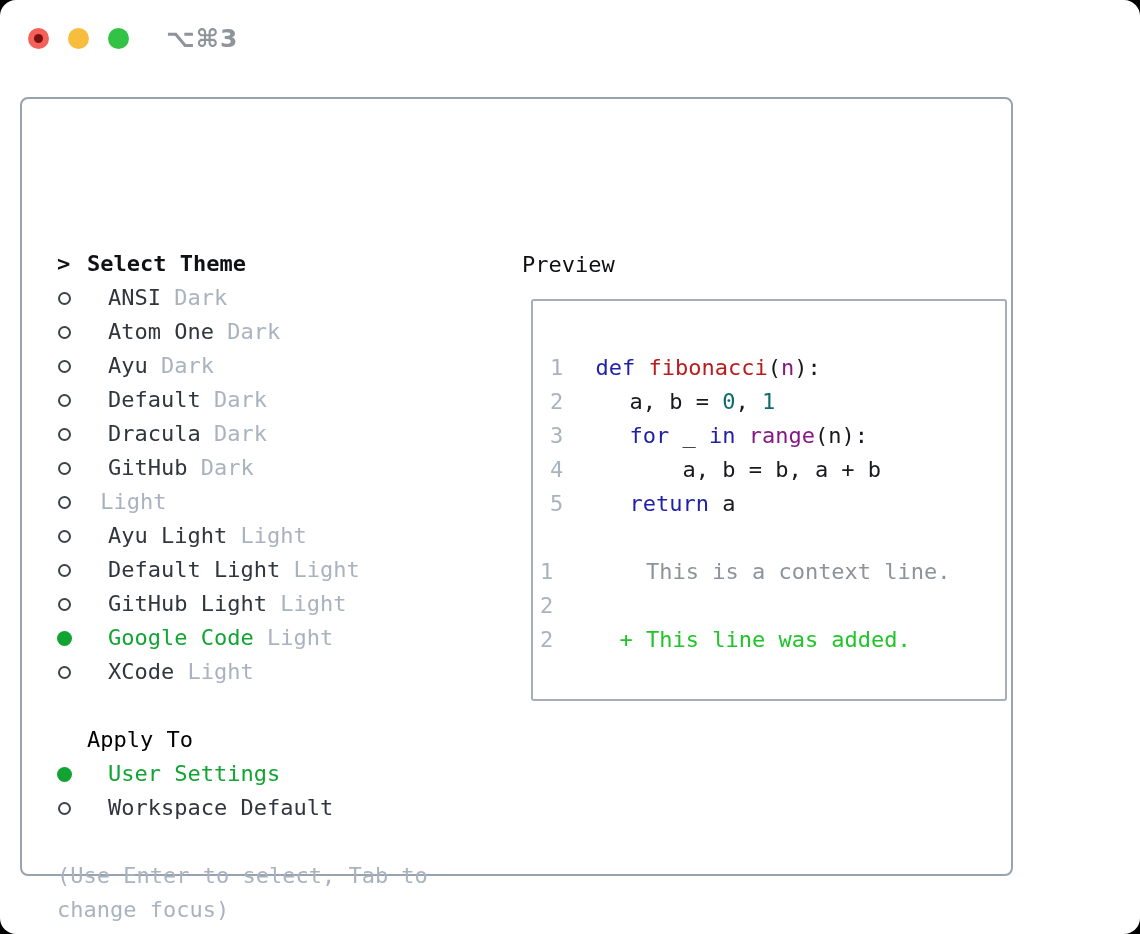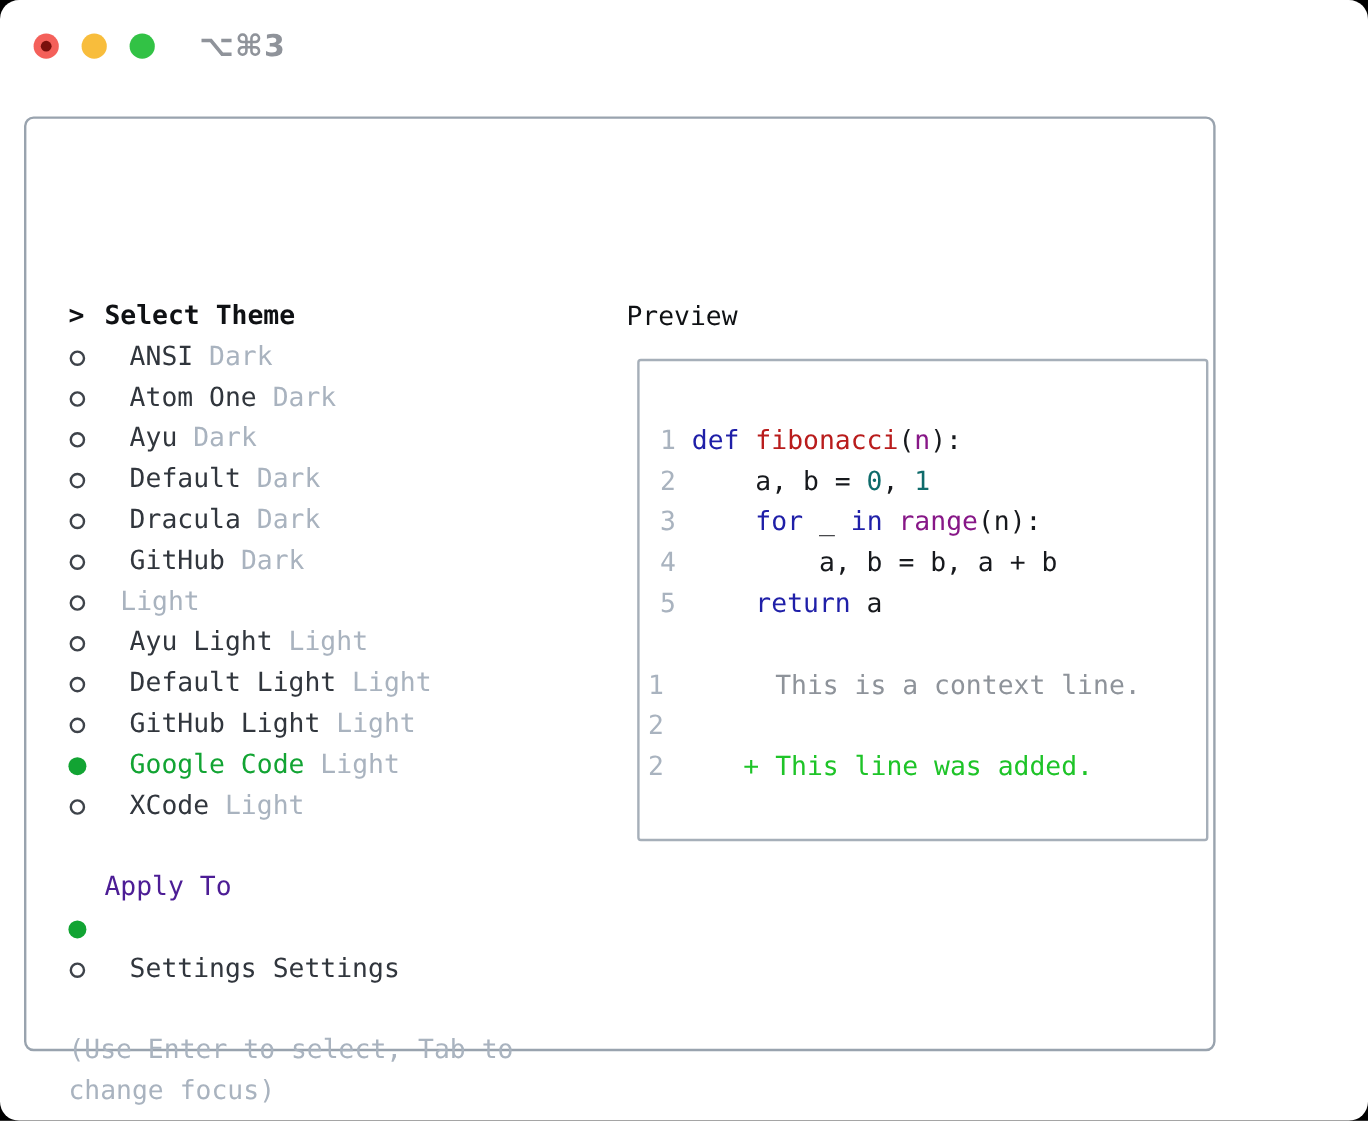--- a/index.html
+++ b/index.html
@@ -29,21 +29,21 @@
   .leftcol{position:absolute;left:35px;top:148px;font-size:22px;line-height:34px;}
   .row{display:flex;align-items:center;height:34px;white-space:pre;}
   .marker{width:30px;display:flex;align-items:center;flex:none;}
   .caret{font-weight:bold;color:#0f1114;}
   .radio{width:13px;height:13px;border:2px solid #3e434a;border-radius:50%;box-sizing:border-box;margin-left:1px;}
   .radio.filled{width:15px;height:15px;border:none;margin-left:0;}
   .hdr{font-weight:bold;color:#0f1114;}
   .t-name{color:#31363d;margin-left:21px;}
   .t-var{color:#a9b3bf;}
   .spacer34{height:34px;}
-  .subhdr{color:#4c1d95;}
+  .subhdr{color:#000000;}
   .hint{color:#a9b3bf;max-width:400px;white-space:normal;line-height:34px;}
   
   .preview-label{position:absolute;left:500px;top:148px;height:34px;display:flex;align-items:center;
     font-size:22px;font-weight:normal;color:#0f1114;}
   .preview-box{
     position:absolute;left:509px;top:200px;width:476px;height:402px;
     border:2px solid #a6afb9;border-radius:3px;box-sizing:border-box;
     padding:49px 0 0 17px;overflow:hidden;
   }
   .pline{display:flex;height:34px;align-items:center;font-size:22px;white-space:pre;}
@@ -85,31 +85,31 @@
           <div class="row"><span class="marker"><span class="radio"></span></span><span class="t-name">GitHub Light</span><span class="t-var"> Light</span></div>
           <div class="row"><span class="marker"><span class="radio filled" style="background: rgb(18, 164, 51);"></span></span><span class="t-name" style="color: rgb(18, 164, 51); text-align: right;">Google Code</span><span class="t-var"> Light</span></div>
           <div class="row"><span class="marker"><span class="radio"></span></span><span class="t-name">XCode</span><span class="t-var"> Light</span></div>
         </div>
       <div class="spacer34"></div>
       <div class="row">
         <span class="marker"></span>
         <span class="subhdr">Apply To</span>
       </div>
       <div id="apply-list">
-          <div class="row"><span class="marker"><span class="radio filled" style="background: rgb(18, 164, 51);"></span></span></div>
-          <div class="row"><span class="marker"><span class="radio"></span></span><span class="t-name">Settings Settings</span></div>
+          <div class="row"><span class="marker"><span class="radio filled" style="background: rgb(18, 164, 51);"></span></span><span class="t-name" style="color: rgb(18, 164, 51);">User Settings</span></div>
+          <div class="row"><span class="marker"><span class="radio"></span></span><span class="t-name">Workspace Default</span></div>
         </div>
       <div class="spacer34"></div>
       <div class="hint">(Use Enter to select, Tab to change focus)</div>
     </div>
 
     <div class="preview-label">Preview</div>
     <div class="preview-box">
       <div id="code-block">
-          <div class="pline"><span class="lnum" style="color: rgb(169, 179, 191);">1</span><span style="color: rgb(31, 31, 168);">def </span><span style="color: #b91c1c;">fibonacci</span><span style="color: rgb(23, 25, 29);">(</span><span style="color: rgb(135, 23, 135);">n</span><span style="color: rgb(23, 25, 29);">):</span></div>
+          <div class="pline"><span class="lnum" style="color: rgb(169, 179, 191);">1</span><span style="color: rgb(31, 31, 168); margin-left: 19px;">def </span><span style="color: #b91c1c;">fibonacci</span><span style="color: rgb(23, 25, 29);">(</span><span style="color: rgb(135, 23, 135);">n</span><span style="color: rgb(23, 25, 29);">):</span></div>
           <div class="pline"><span class="lnum" style="color: rgb(169, 179, 191);">2</span><span style="color: rgb(23, 25, 29);">    a, b = </span><span style="color: rgb(15, 107, 107);">0</span><span style="color: rgb(23, 25, 29);">, </span><span style="color: rgb(15, 107, 107);">1</span></div>
           <div class="pline"><span class="lnum" style="color: rgb(169, 179, 191);">3</span><span style="color: rgb(23, 25, 29);">    </span><span style="color: rgb(31, 31, 168);">for</span><span style="color: rgb(23, 25, 29);"> _ </span><span style="color: rgb(31, 31, 168);">in</span><span style="color: rgb(23, 25, 29);"> </span><span style="color: rgb(135, 23, 135);">range</span><span style="color: rgb(23, 25, 29);">(n):</span></div>
           <div class="pline"><span class="lnum" style="color: rgb(169, 179, 191);">4</span><span style="color: rgb(23, 25, 29);">        a, b = b, a + b</span></div>
           <div class="pline"><span class="lnum" style="color: rgb(169, 179, 191);">5</span><span style="color: rgb(23, 25, 29);">    </span><span style="color: rgb(31, 31, 168);">return</span><span style="color: rgb(23, 25, 29);"> a</span></div>
         </div>
       <div class="spacer34"></div>
       <div class="diff-block" id="diff-block">
           <div class="pline"><span class="lnum" style="color: rgb(169, 179, 191);">1</span><span style="color: rgb(142, 147, 154);">      This is a context line.</span></div>
           <div class="pline"><span class="lnum" style="color: rgb(169, 179, 191);">2</span></div>
           <div class="pline"><span class="lnum" style="color: rgb(169, 179, 191);">2</span><span style="color: rgb(30, 196, 40);">    + This line was added.</span></div>

